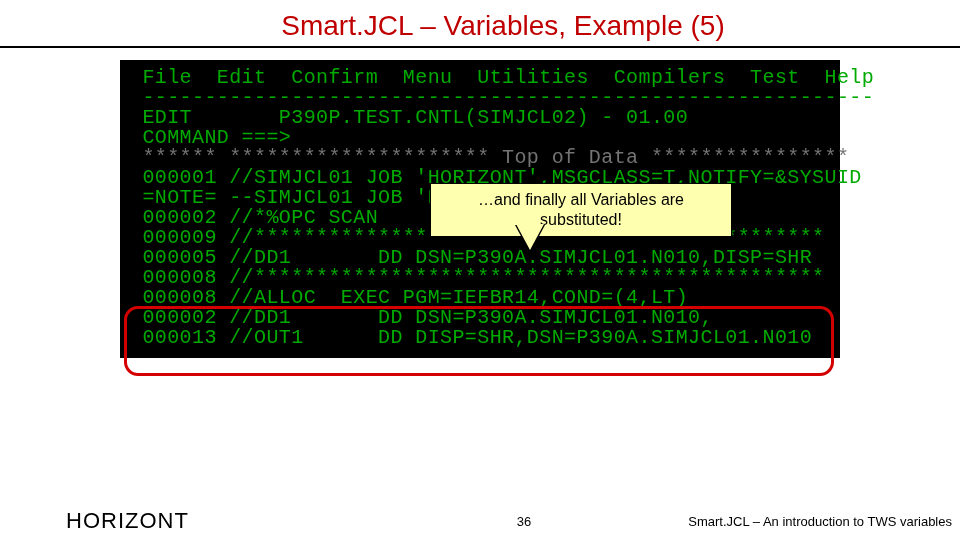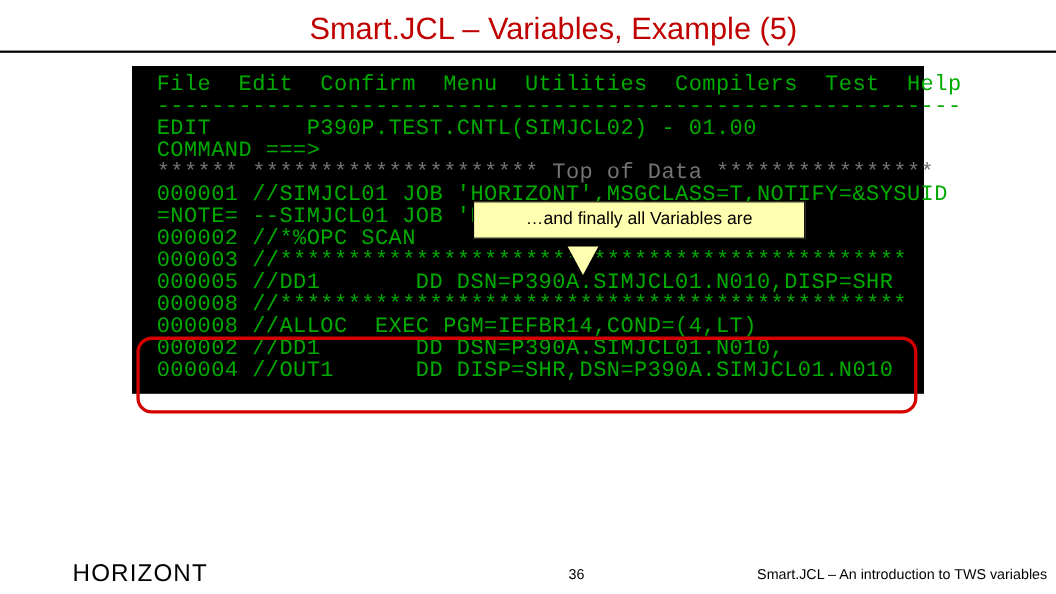--- a/index.html
+++ b/index.html
@@ -143,31 +143,32 @@
 
   <div class="terminal">
     <div class="term-line"> File  Edit  Confirm  Menu  Utilities  Compilers  Test  Help</div>
     <div class="term-line"> -----------------------------------------------------------</div>
     <div class="term-line"> EDIT       P390P.TEST.CNTL(SIMJCL02) - 01.00</div>
     <div class="term-line"> COMMAND ===&gt;</div>
     <div class="term-line"><span class="blue"> ****** ********************* Top of Data ****************</span></div>
     <div class="term-line"> 000001 //SIMJCL01 JOB 'HORIZONT',MSGCLASS=T,NOTIFY=&amp;SYSUID</div>
     <div class="term-line"> =NOTE= --SIMJCL01 JOB 'HORIZONT'</div>
     <div class="term-line"> 000002 //*%OPC SCAN</div>
-    <div class="term-line"> 000003 //**********************************************</div>
+    <div class="term-line"> 000009 //**********************************************</div>
     <div class="term-line"> 000005 //DD1       DD DSN=P390A.SIMJCL01.N010,DISP=SHR</div>
     <div class="term-line"> 000008 //**********************************************</div>
     <div class="term-line"> 000008 //ALLOC  EXEC PGM=IEFBR14,COND=(4,LT)</div>
     <div class="term-line"> 000002 //DD1       DD DSN=P390A.SIMJCL01.N010,</div>
-    <div class="term-line"> 000004 //OUT1      DD DISP=SHR,DSN=P390A.SIMJCL01.N010</div>
+    <div class="term-line"> 000013 //OUT1      DD DISP=SHR,DSN=P390A.SIMJCL01.N010</div>
 
     <div class="highlight-box" style="left:4px; top:246px; width:710px; height:70px;"></div>
 
     <div class="callout" style="left:310px; top:123px; width:280px;text-align:center;">
       <div>…and finally all Variables are</div>
+      <div>substituted!</div>
     </div>
     <div class="callout-tail-border" style="left:395px; top:165px;"></div>
     <div class="callout-tail" style="left:396px; top:164px;"></div>
   </div>
 
   <div class="footer">
     <span class="brand">HORIZONT</span>
     <span class="pagenum">36</span>
     <span class="right">
       <span>Smart.JCL – An introduction to TWS variables</span>

